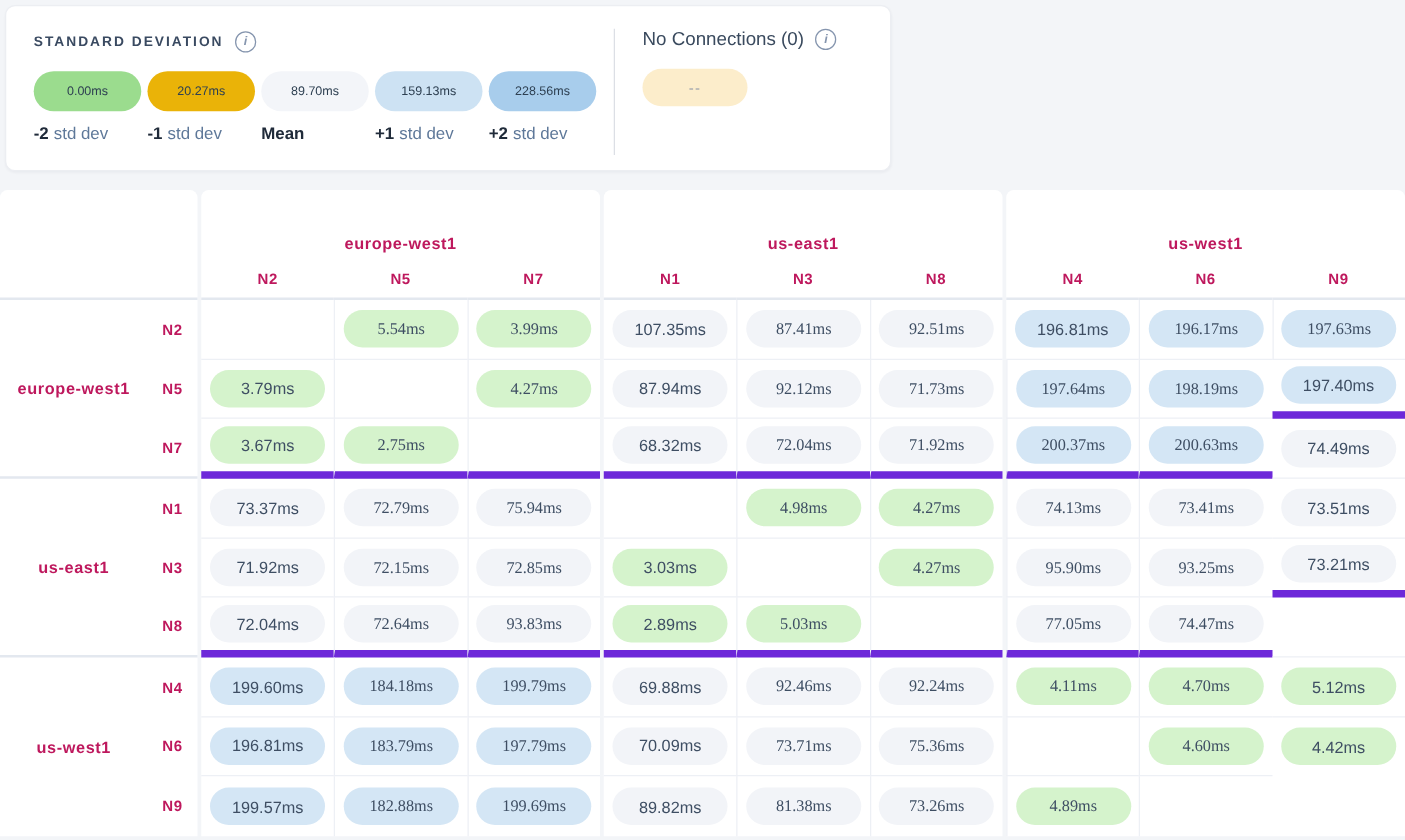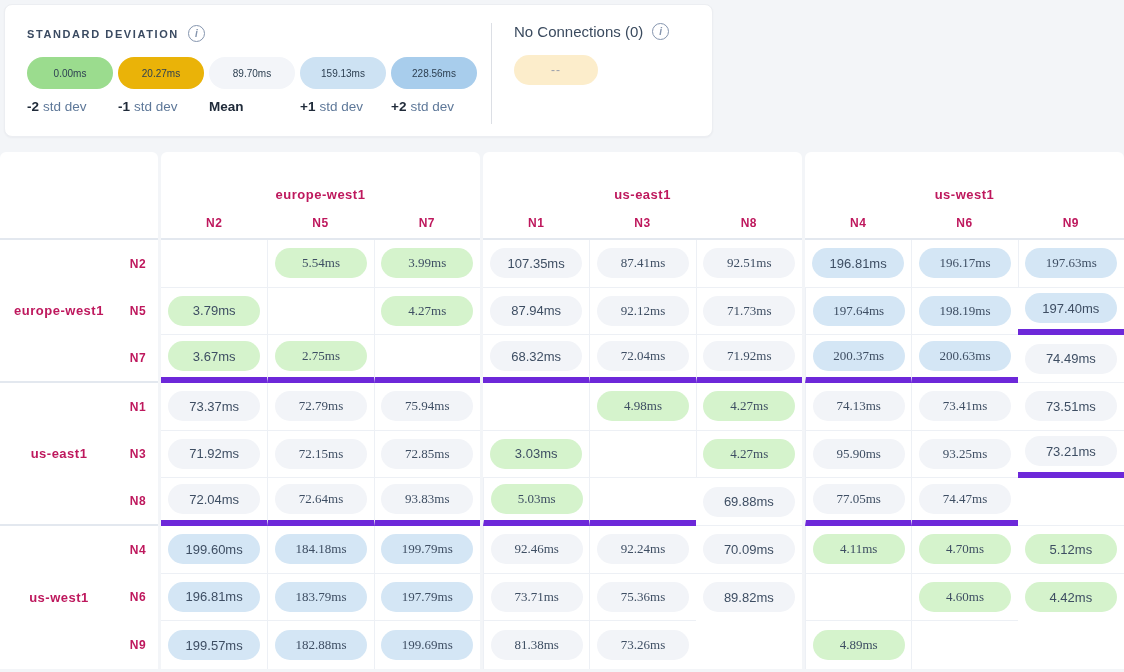--- a/index.html
+++ b/index.html
@@ -289,20 +289,23 @@
       <div class="cell vline">
         <span class="pill low">4.27ms</span>
       </div>
       <div class="cell">
         <span class="pill low">3.03ms</span>
       </div>
       <div class="cell vline"></div>
       <div class="cell vline">
         <span class="pill low">4.27ms</span>
       </div>
+      <div class="cell group-end">
+        <span class="pill low">2.89ms</span>
+      </div>
       <div class="cell vline group-end">
         <span class="pill low">5.03ms</span>
       </div>
       <div class="cell vline group-end"></div>
       <div class="cell">
         <span class="pill mid">69.88ms</span>
       </div>
       <div class="cell vline">
         <span class="pill mid">92.46ms</span>
       </div>

